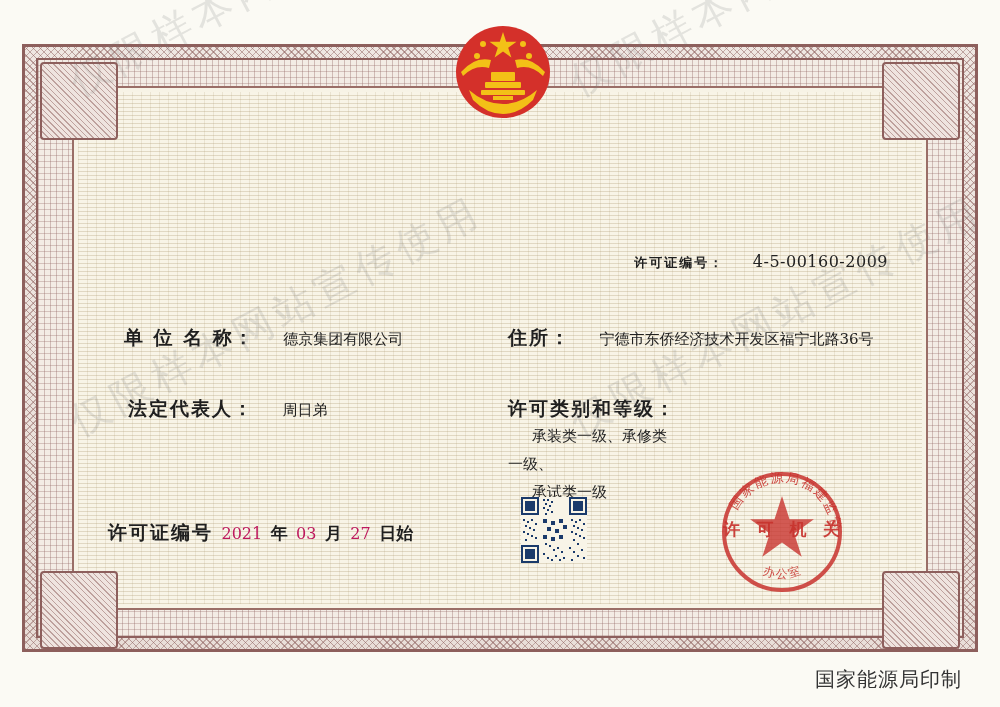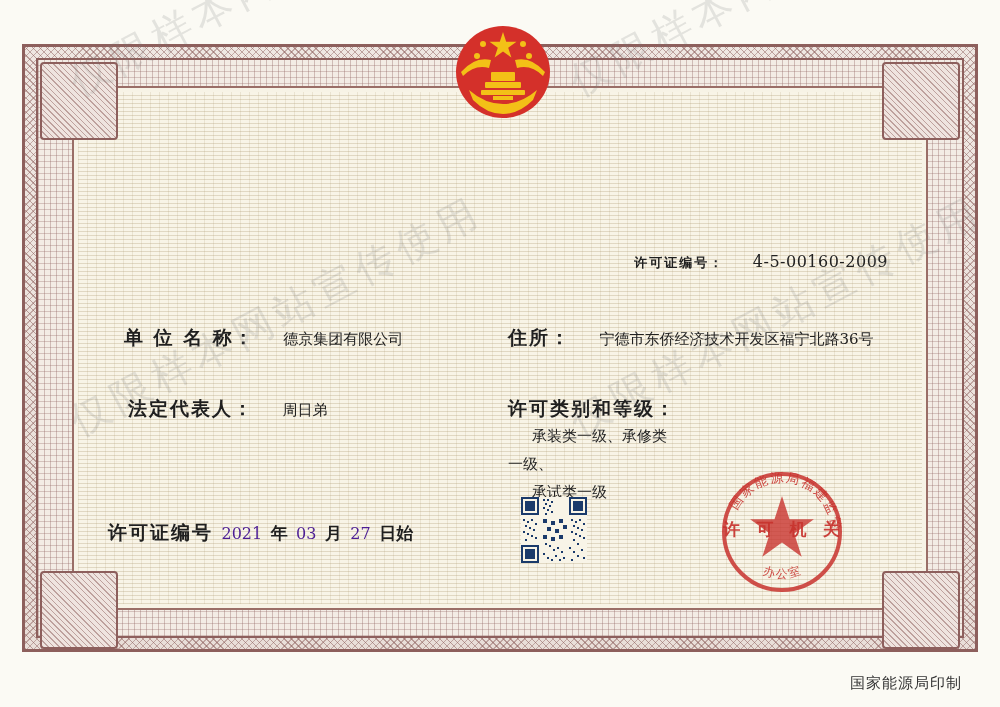--- a/index.html
+++ b/index.html
@@ -165,21 +165,21 @@
   }
   #row-valid-to {
     position: absolute;
     left: 108px; top: 558px;
     z-index: 5;
     white-space: nowrap;
   }
   .date-num {
     font-family: "DejaVu Serif", serif;
     font-size: 16px;
-    color: #4c1d95;
+    color: #be185d;
     padding: 0 4px;
   }
   .date-unit {
     font-family: "DejaVu Serif", serif;
     font-size: 17px;
     font-weight: bold;
     color: #1f1f1f;
   }
 
   
@@ -215,21 +215,21 @@
     position: absolute;
     left: 668px; top: 558px;
     z-index: 9;
     white-space: nowrap;
   }
 
   #footer {
     position: absolute;
     right: 38px; bottom: 14px;
     font-family: "DejaVu Serif", serif;
-    font-size: 15px;
+    font-size: 20px;
     color: #333;
     letter-spacing: 1px;
   }
 
   
   .watermark {
     position: absolute;
     font-family: "DejaVu Serif", serif;
     font-size: 40px;
     color: rgba(120,120,120,0.18);

